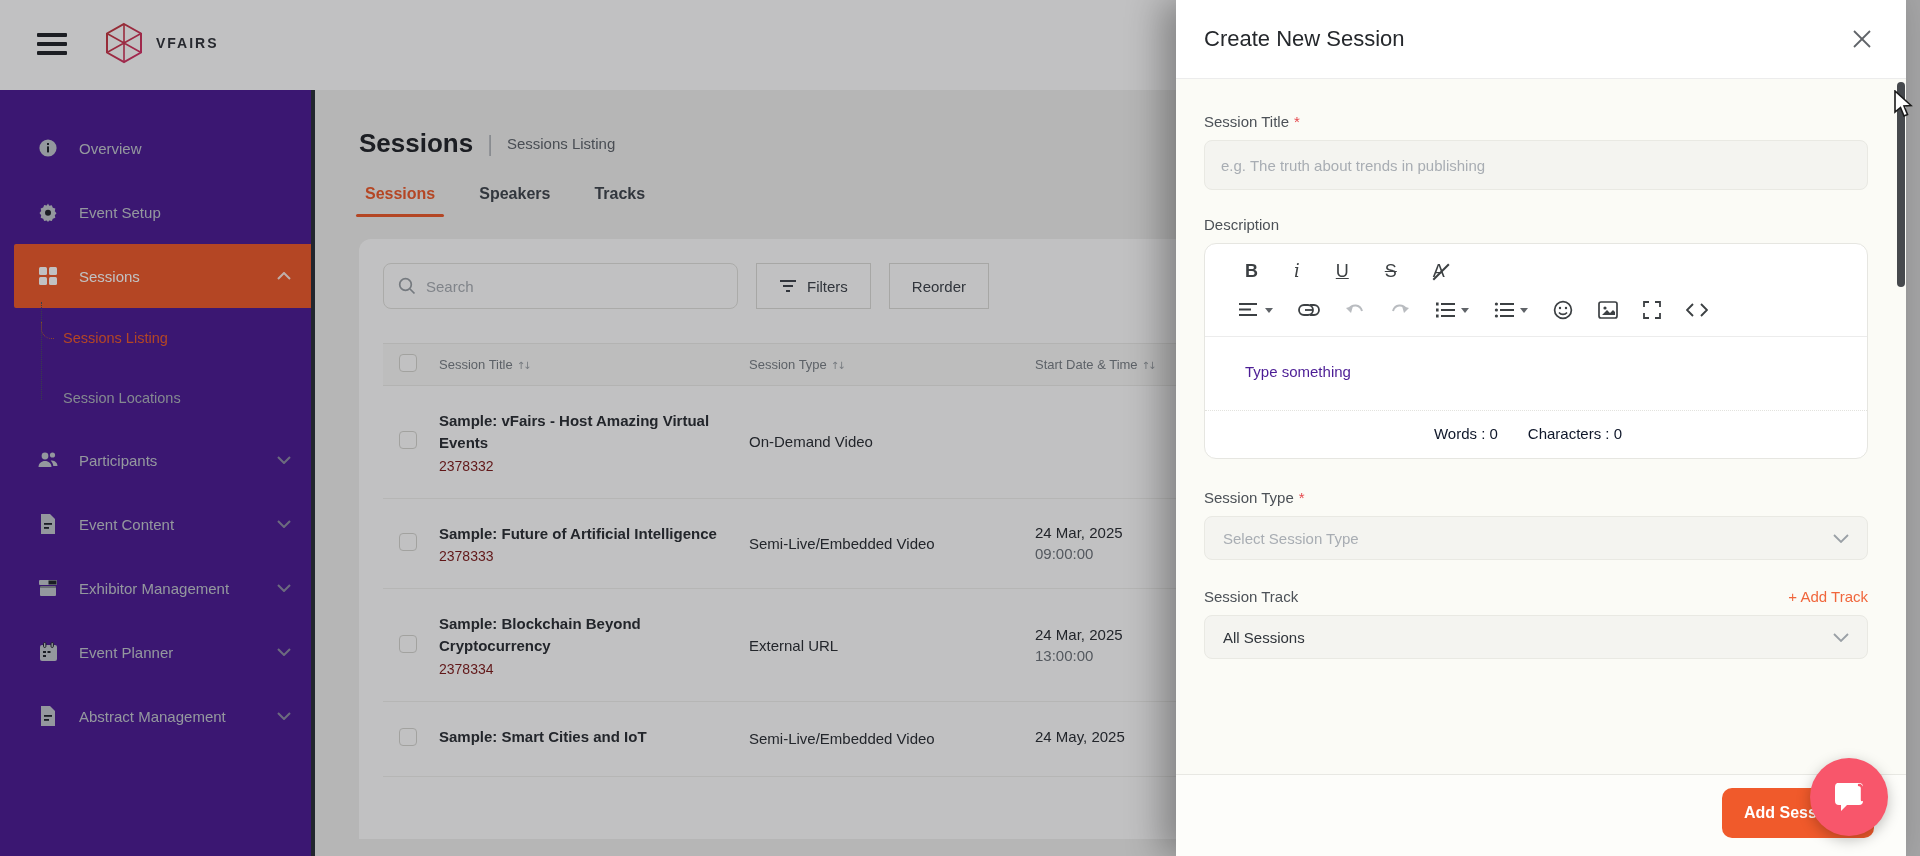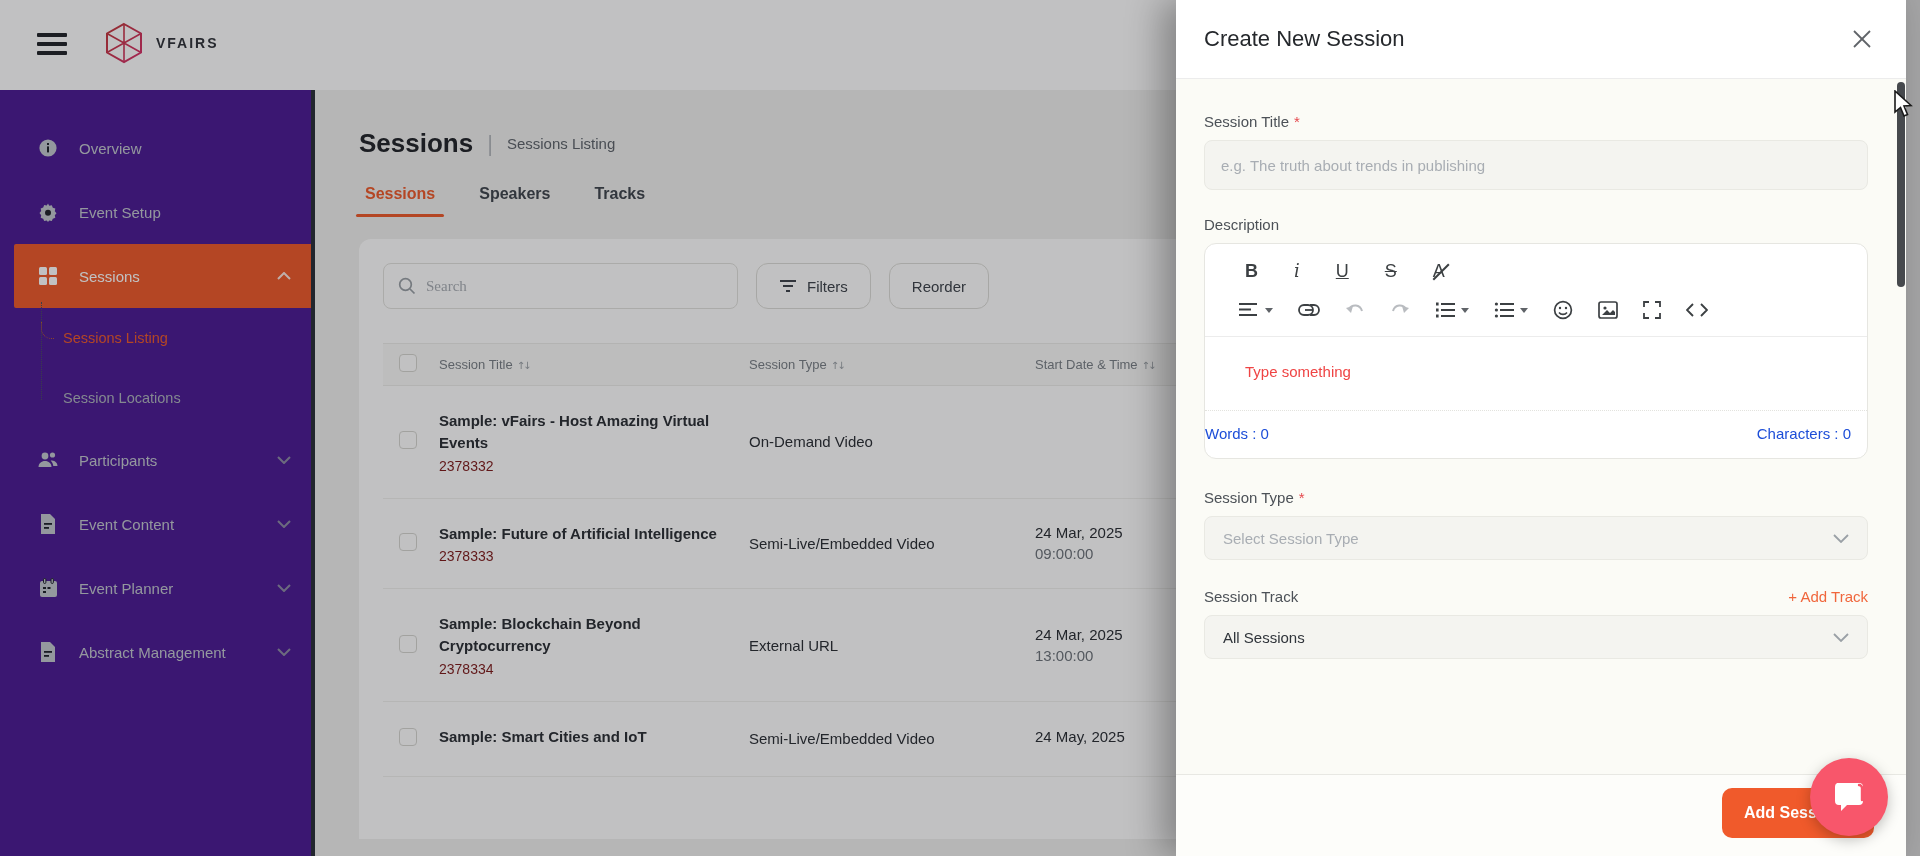--- a/index.html
+++ b/index.html
@@ -32,23 +32,23 @@
   .page-title { font-size:26px; font-weight:bold; color:#23262b; }
   .crumb-sep { color:#b4b8bd; font-size:22px; font-weight:300; }
   .crumb { font-size:15px; color:#5f656c; }
   .tabs { display:flex; gap:44px; padding:26px 0 0 46px; }
   .tab { font-size:16px; font-weight:bold; color:#41474f; padding-bottom:14px; position:relative; cursor:pointer; }
   .tab.active { color:#ee5b2c; }
   .tab.active::after { content:""; position:absolute; left:-9px; right:-9px; bottom:0; height:3px; background:#ee5b2c; border-radius:2px; }
   .card { margin:22px 0 0 40px; background:#ffffff; border-radius:12px 12px 0 0; min-height:600px; padding:24px 0 0 24px; }
   .toolbar-row { display:flex; gap:18px; }
   .search-box { width:355px; height:46px; border:1px solid #e2e2de; border-radius:8px; display:flex; align-items:center; padding:0 14px; gap:10px; background:#fff; }
-  .search-box input { border:none; outline:none; font-size:15px; color:#a16207; width:100%; background:transparent; font-family:Liberation Serif, serif; }
+  .search-box input { border:none; outline:none; font-size:15px; color:#a16207; width:100%; background:transparent; font-family:Liberation Sans, sans-serif; }
   .search-box input::placeholder { color:#a9aeb4; }
-  .btn-light { height:46px; border:1px solid #ddddd8; border-radius:12px; background:#fff; display:flex; align-items:center; gap:10px; padding:0 22px; font-size:15px; color:#3f454c; cursor:pointer; }
+  .btn-light { height:46px; border:1px solid #ddddd8; border-radius:0; background:#fff; display:flex; align-items:center; gap:10px; padding:0 22px; font-size:15px; color:#3f454c; cursor:pointer; }
 
   table.sessions { border-collapse:collapse; width:1560px; margin-top:34px; table-layout:fixed; }
   .sessions thead th { background:#fafaf8; border-top:1px solid #ececea; border-bottom:1px solid #ececea; height:42px; font-size:13px; font-weight:normal; color:#7a8087; text-align:left; padding:0; }
   .sort { font-family:"DejaVu Sans", sans-serif; font-size:10px; color:#9aa0a6; margin-left:4px; letter-spacing:-2px; }
   .col-check { width:56px; }
   .col-title { width:310px; }
   .col-type  { width:286px; }
   .sessions tbody td { border-bottom:1px solid #f0f0ee; padding:24px 20px 24px 0; vertical-align:middle; font-size:15px; color:#2c3036; }
   .cell-check { padding-left:16px !important; }
   .checkbox { width:18px; height:18px; border:1.5px solid #d6d6d1; border-radius:4px; background:#fff; display:inline-block; cursor:pointer; }
@@ -77,22 +77,22 @@
   .ed-row2 { display:flex; align-items:center; gap:25px; padding:14px 0 16px 34px; border-bottom:1px solid #ececec; }
   .ed-btn { color:#3c4043; font-size:18px; cursor:pointer; display:flex; align-items:center; line-height:1; }
   .ed-btn.muted { color:#b9bcc0; }
   .ed-b { font-weight:bold; }
   .ed-i { font-family:"DejaVu Serif", serif; font-style:italic; }
   .ed-u { text-decoration:underline; }
   .ed-s { text-decoration:line-through; }
   .ed-a { position:relative; }
   .ed-a::after { content:""; position:absolute; left:-3px; top:9px; width:22px; height:1.8px; background:#3c4043; transform:rotate(-45deg); }
   .caret-dn { width:0; height:0; border-left:4px solid transparent; border-right:4px solid transparent; border-top:5px solid #5f6368; margin-left:6px; }
-  .ed-content { padding:26px 0 30px 40px; font-size:15px; color:#ef4444; }
-  .ed-foot { border-top:1px dotted #e3e3de; padding:14px 16px 16px 0; display:flex; justify-content:space-between; gap:30px; font-size:15px; color:#1d4ed8; }
+  .ed-content { padding:26px 0 30px 40px; font-size:15px; color:#4c1d95; }
+  .ed-foot { border-top:1px dotted #e3e3de; padding:14px 16px 16px 0; display:flex; justify-content:center; gap:30px; font-size:15px; color:#0f172a; }
 
   .select { width:100%; height:44px; background:#f4f4f0; border:1px solid #e9e9e3; border-radius:8px; display:flex; align-items:center; padding:0 18px; font-size:15px; cursor:pointer; margin-bottom:28px; }
   .select .val-placeholder { color:#a8adb3; }
   .select .val { color:#2f343a; }
   .select .sel-chev { margin-left:auto; }
   .label-row { display:flex; align-items:center; margin-bottom:10px; }
   .add-track { margin-left:auto; color:#f0663c; font-size:15px; cursor:pointer; }
 
   .drawer-foot { position:absolute; left:0; right:0; bottom:0; height:82px; background:#fdfdfa; border-top:1px solid #e8e8e3; }
   .add-btn { position:absolute; right:32px; top:13px; width:152px; height:50px; background:#f05a2b; color:#fff; font-size:16px; font-weight:bold; border:none; border-radius:10px; text-align:center; line-height:50px; cursor:pointer; overflow:hidden; white-space:nowrap; padding-left:22px; text-align:left; font-family:inherit; }
@@ -204,20 +204,36 @@
       </span>
       <span>Event Content</span>
       <span class="chev">
         <svg width="14" height="8" viewBox="0 0 14 8">
             <polyline points="1,1 7,7 13,1" fill="none" stroke="#9aa0a8" stroke-width="2"></polyline>
           </svg>
       </span>
     </div>
     <div class="nav-item">
       <span class="nicon">
+        <svg width="20" height="18" viewBox="0 0 20 18">
+            <rect x="1" y="1" width="18" height="5" rx="1" fill="#c3c8cf"></rect>
+            <rect x="10.5" y="1.5" width="8" height="4" fill="#20252d"></rect>
+            <rect x="2" y="7" width="16" height="10" rx="1" fill="#c3c8cf"></rect>
+            <rect x="2" y="7" width="16" height="2" fill="#20252d" opacity=".35"></rect>
+          </svg>
+      </span>
+      <span>Exhibitor Management</span>
+      <span class="chev">
+        <svg width="14" height="8" viewBox="0 0 14 8">
+            <polyline points="1,1 7,7 13,1" fill="none" stroke="#9aa0a8" stroke-width="2"></polyline>
+          </svg>
+      </span>
+    </div>
+    <div class="nav-item">
+      <span class="nicon">
         <svg width="19" height="20" viewBox="0 0 19 20">
             <rect x="1" y="3" width="17" height="16" rx="2" fill="#c3c8cf"></rect>
             <rect x="4.5" y="0.5" width="2.4" height="5" rx="1.2" fill="#c3c8cf" stroke="#20252d" stroke-width="1"></rect>
             <rect x="12" y="0.5" width="2.4" height="5" rx="1.2" fill="#c3c8cf" stroke="#20252d" stroke-width="1"></rect>
             <rect x="4" y="9" width="3" height="2" fill="#20252d"></rect>
             <rect x="8.5" y="9" width="3" height="2" fill="#20252d"></rect>
             <rect x="4" y="13" width="3" height="2" fill="#20252d"></rect>
           </svg>
       </span>
       <span>Event Planner</span>

